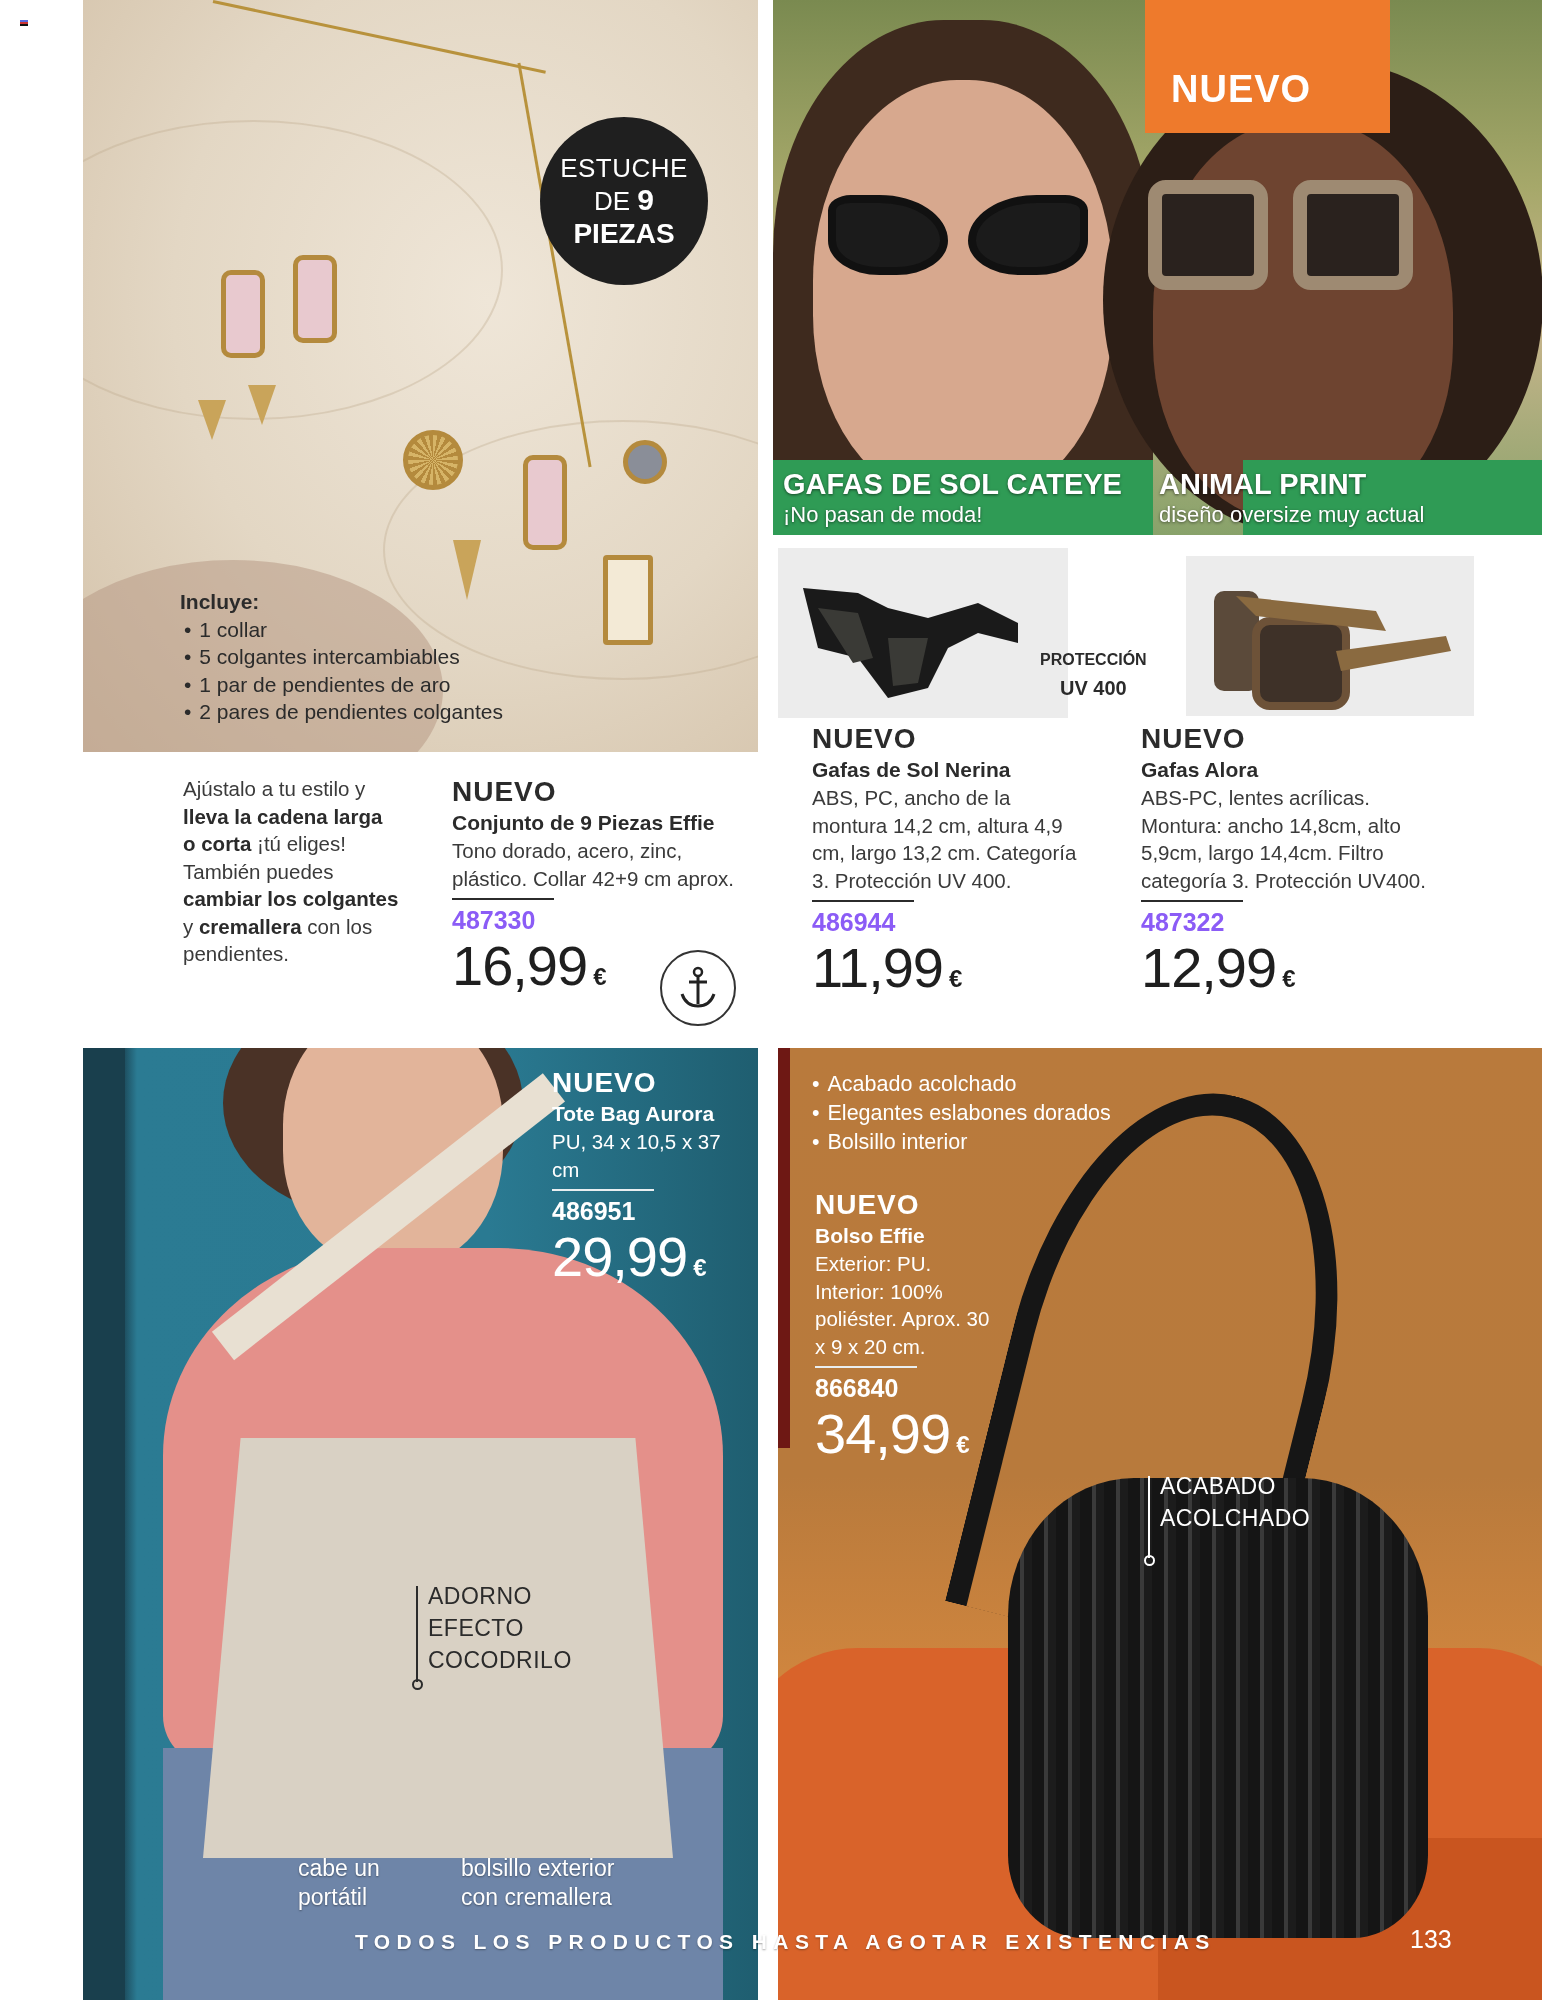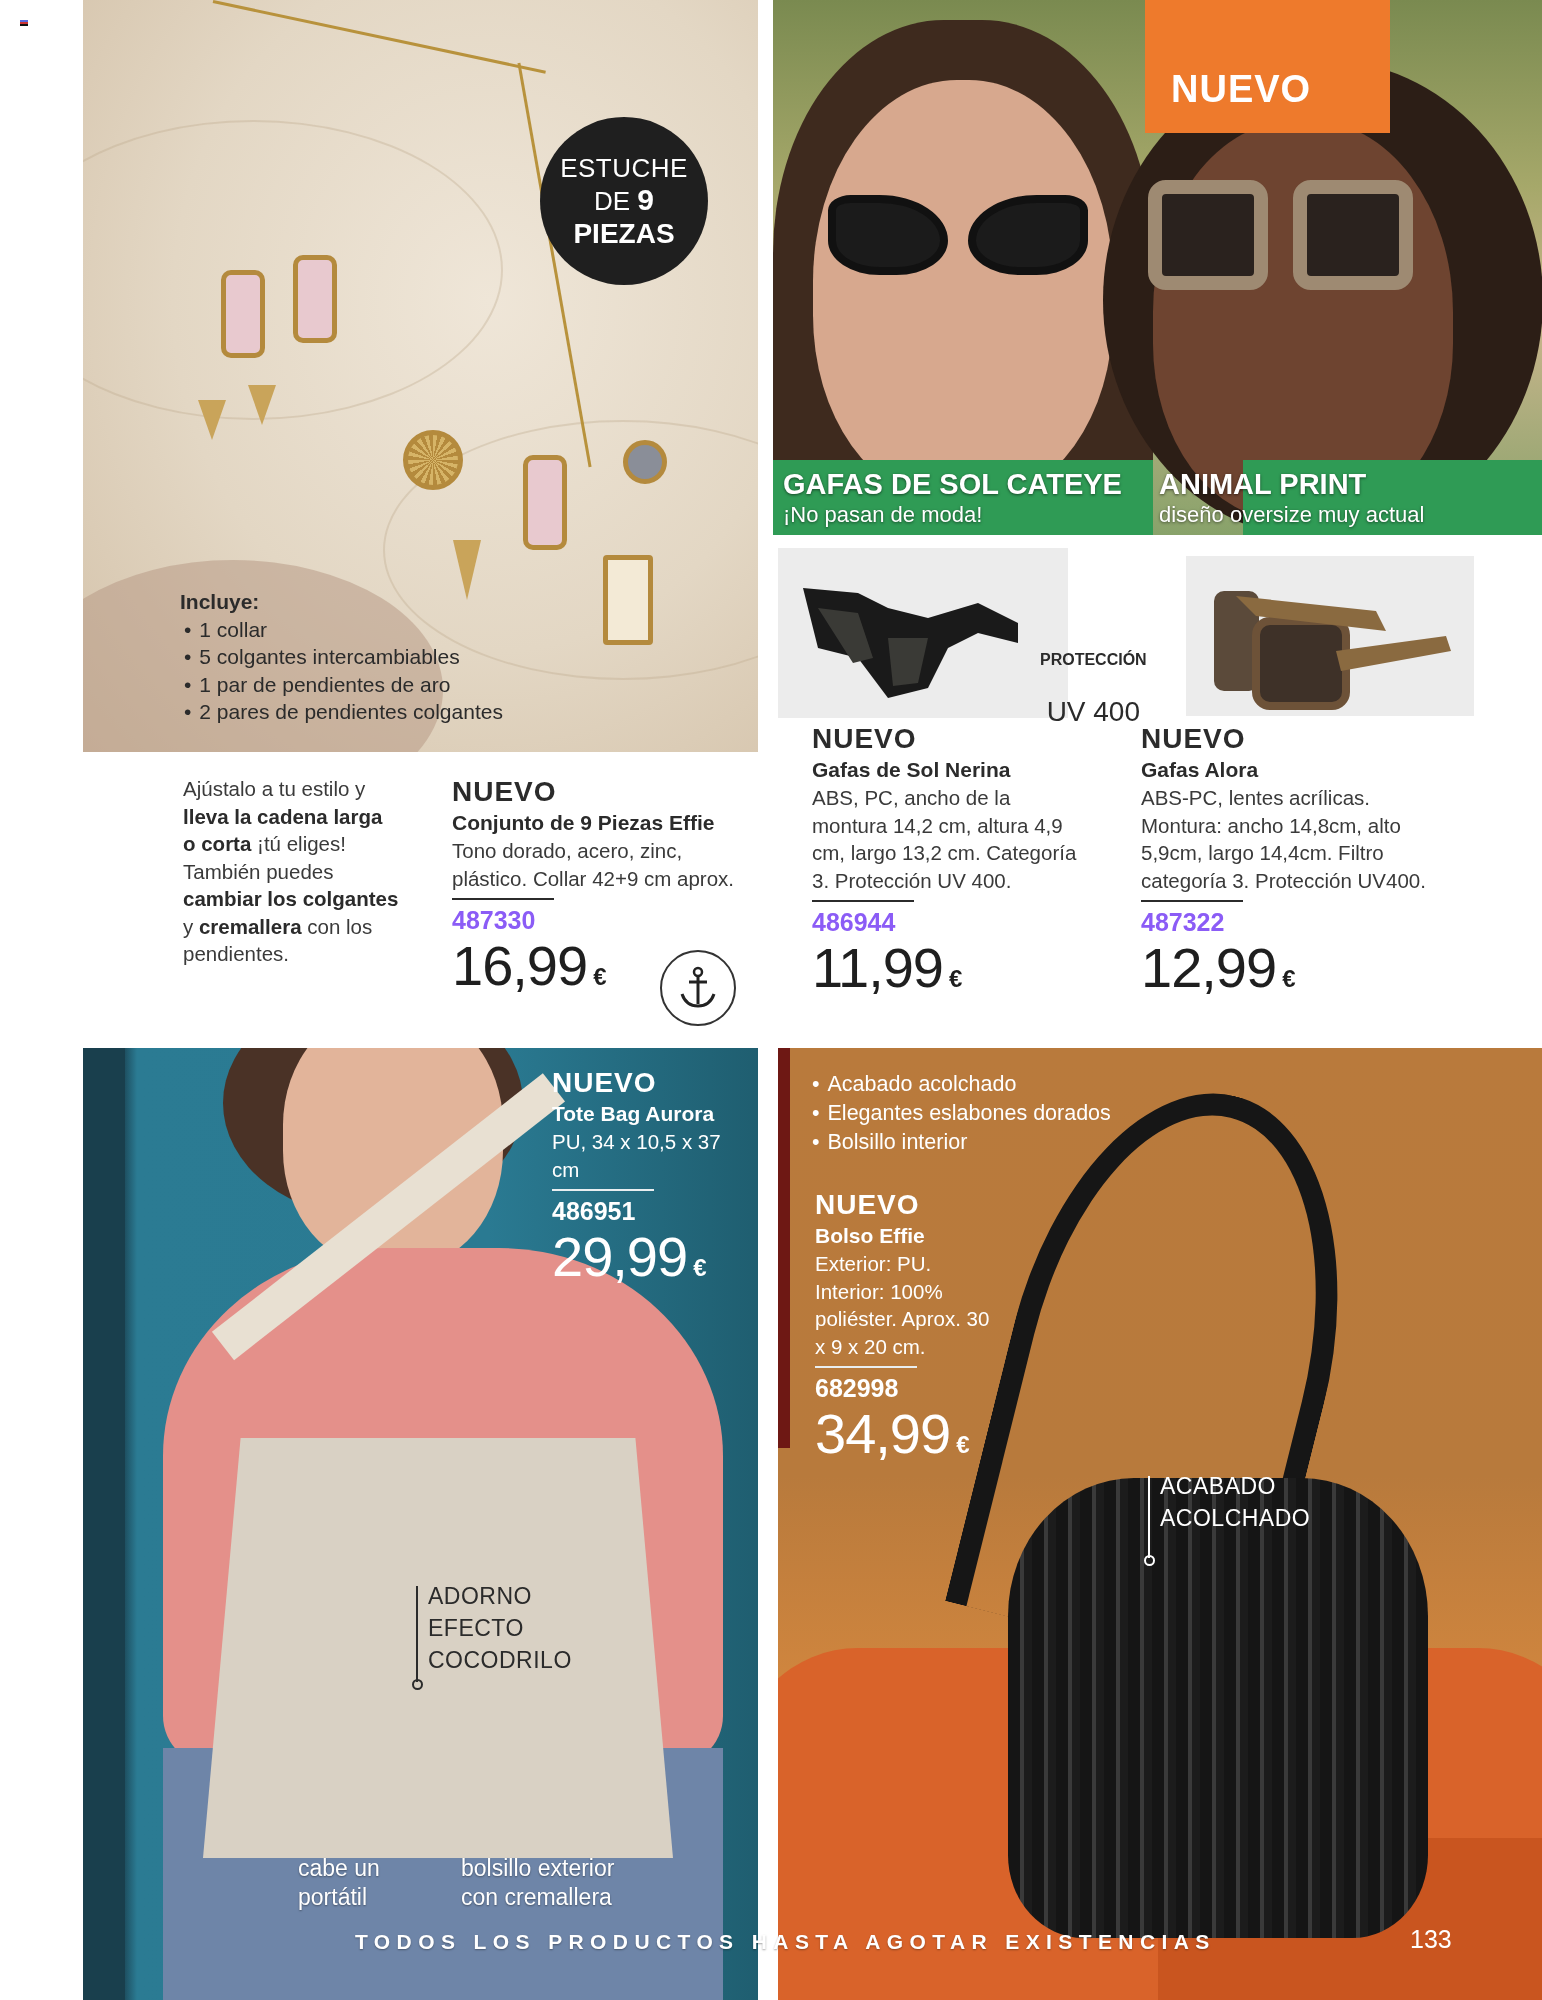--- a/index.html
+++ b/index.html
@@ -79,21 +79,21 @@
   .hero-cap .s { font-size: 22px; line-height: 28px; }
   .cap-left { left: 10px; top: 467px; }
   .cap-right { left: 386px; top: 467px; }
 
   .prod-photo { background: #ececec; overflow: hidden; }
   .pp-nerina { left: 778px; top: 548px; width: 290px; height: 170px; }
   .pp-alora { left: 1186px; top: 556px; width: 288px; height: 160px; }
 
   .uv-label { left: 1040px; top: 648px; text-align: center; color: #2b2b2b; }
   .uv-label .a { font-size: 16px; font-weight: 700; line-height: 24px; }
-  .uv-label .b { font-size: 28px; font-weight: 400; line-height: 32px; margin-top: 24px; }
+  .uv-label .b { font-size: 20px; font-weight: 700; line-height: 32px; }
 
   
   .tote-panel { left: 83px; top: 1048px; width: 675px; height: 952px; overflow: hidden;
     background: linear-gradient(90deg, #1c4b5c 0%, #1c4b5c 6%, #2b7b93 8%, #2a7a92 60%, #1f5e70 100%); }
   .tote-panel .wall-dark { position: absolute; left: 0; top: 0; width: 42px; height: 952px; background: #193f4d; }
   .tote-panel .sweater { position: absolute; left: 80px; top: 200px; width: 560px; height: 520px; background: #e4908a; border-radius: 40% 40% 10% 10%; }
   .tote-panel .jeans { position: absolute; left: 80px; top: 700px; width: 560px; height: 260px; background: #6e85a8; }
   .tote-panel .head { position: absolute; left: 200px; top: -40px; width: 220px; height: 260px; background: #e2b49a; border-radius: 45%; }
   .tote-panel .hair { position: absolute; left: 140px; top: -60px; width: 300px; height: 230px; background: #4a3226; border-radius: 50%; }
   .tote-panel .strap { position: absolute; left: 140px; top: 280px; width: 420px; height: 36px; background: #e8e0d2; transform: rotate(-38deg); transform-origin: left center; }
@@ -319,21 +319,21 @@
   <li>Acabado acolchado</li>
   <li>Elegantes eslabones dorados</li>
   <li>Bolsillo interior</li>
 </ul>
 
 <div class="abs prod light p-bolso">
   <div class="nuevo">NUEVO</div>
   <div class="pname">Bolso Effie</div>
   <div style="width:190px;">Exterior: PU. Interior: 100% poliéster. Aprox. 30 x 9 x 20 cm.</div>
   <div class="rule"></div>
-  <div class="code">682998</div>
+  <div class="code">866840</div>
   <div class="price"><span>34,99</span><span class="cur">€</span></div>
 </div>
 
 <div class="abs callout quilt">
   <span class="line"></span>
   <div>ACABADO</div>
   <div>ACOLCHADO</div>
 </div>
 
 <div class="abs footer-text">TODOS LOS PRODUCTOS HASTA AGOTAR EXISTENCIAS</div>

